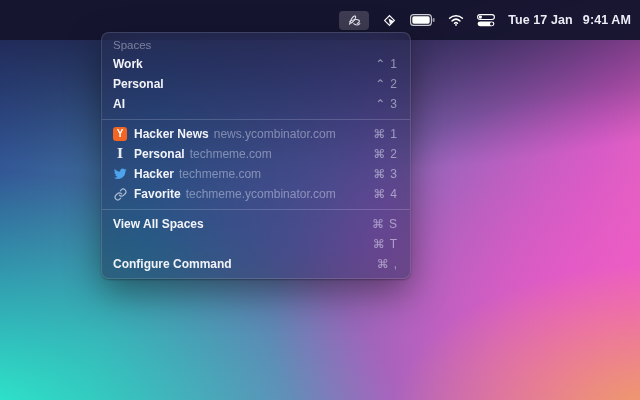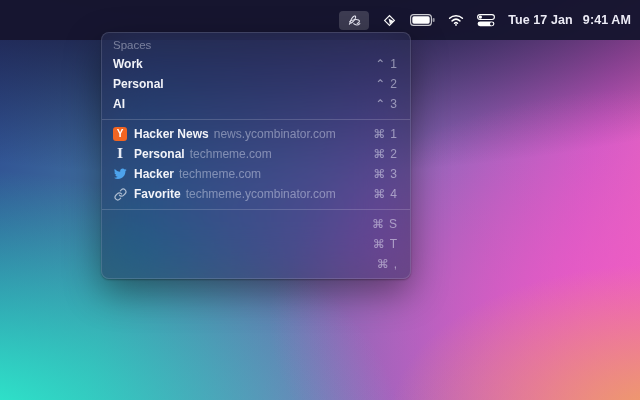--- a/index.html
+++ b/index.html
@@ -205,33 +205,35 @@
     <span class="url">techmeme.ycombinator.com</span>
     <span class="shortcut">
       <span>⌘</span>
       <span>4</span>
     </span>
   </div>
 
   <div class="sep"></div>
 
   <div class="row item">
+    <span class="label">View All Spaces</span>
     <span class="shortcut">
       <span>⌘</span>
       <span>S</span>
     </span>
   </div>
 
   <div class="row item">
     <span class="shortcut">
       <span>⌘</span>
       <span>T</span>
     </span>
   </div>
 
   <div class="row item">
+    <span class="label">Configure Command</span>
     <span class="shortcut">
       <span>⌘</span>
       <span>,</span>
     </span>
   </div>
 
 </div>
 
 </body></html>

